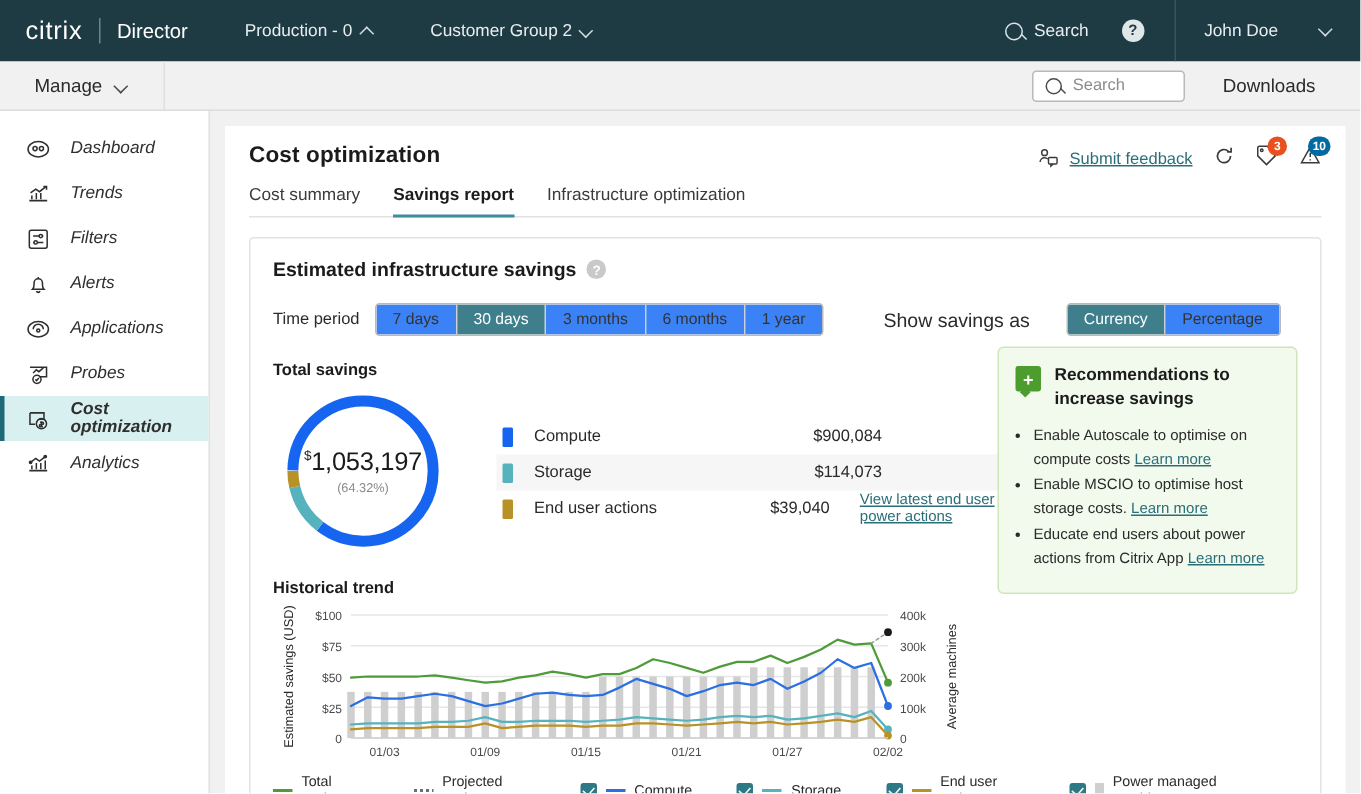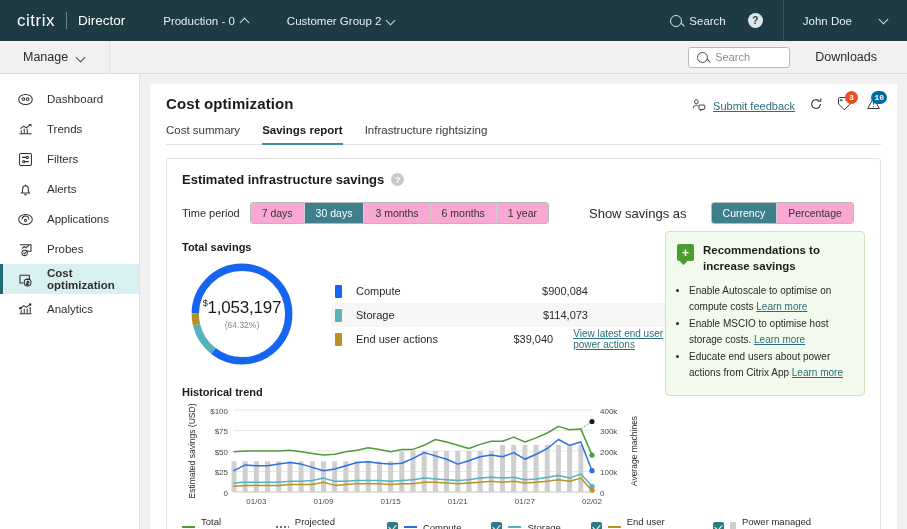--- a/index.html
+++ b/index.html
@@ -78,21 +78,21 @@
     display:flex; align-items:center; gap:7px; padding: 0 8px; font-size: 11px; color:#8c8c8c;
     margin-right: 5px;
   }
   .ico-mag-dk { width:11px; height:11px; border:1.4px solid #4b4b4b; border-radius:50%; position:relative; flex:none;}
   .ico-mag-dk::after { content:""; position:absolute; width:5px; height:1.4px; background:#4b4b4b;
     transform:rotate(45deg); right:-4px; bottom:0px; }
   .sb-downloads { font-size:12.5px; color:#2a2a2a; padding: 0 20px; cursor:pointer; }
 
   
   .body-wrap { display:flex; height: calc(529px - 41px - 33px); }
-  .sidebar { width: 140px; background:#ffffff; border-right:1px solid #e0e0e0; padding-top: 10px; flex:none; }
+  .sidebar { width: 140px; background:#ffffff; border-right:1px solid #e0e0e0; padding-top: 10px; flex:none;font-style:italic; }
   .side-item {
     height: 30px; display:flex; align-items:center; gap: 13px; padding-left: 17px;
     font-size: 11.5px; color:#2f2f2f; cursor:pointer; position: relative;
     margin-bottom: 0px;
   }
   .side-item + .side-item { margin-top: 0px; }
   .side-item.active { background:#d9f0f0; font-weight:600; }
   .side-item.active::before {
     content:""; position:absolute; left:0; top:0; bottom:0; width:3px; background:#1e6a78;
   }
@@ -114,39 +114,39 @@
   .head-right { position:absolute; right: 16px; top: 12px; display:flex; align-items:center; gap: 14px; }
   .feedback { display:flex; align-items:center; gap:7px; font-size:11px; color:#2a6e7a; cursor:pointer; }
   .feedback u { text-decoration: underline; }
   .refresh-ico { cursor:pointer; }
   .badge-ico { position:relative; cursor:pointer; }
   .badge {
     position:absolute; top:-5px; right:-6px; min-width:13px; height:13px; border-radius:7px;
     background:#e8501e; color:#fff; font-size:8px; font-weight:700; display:flex;
     align-items:center; justify-content:center; padding: 0 3px; line-height:1;
   }
-  .badge.orange { background:#0369a1;font-family:Liberation Mono, monospace; }
+  .badge.orange { background:#0369a1; }
 
   
   .card {
     margin: 13px 16px 0 16px; border:1px solid #e2e2e2; border-radius:3px;
     height: calc(100% - 66px); padding: 13px 15px 0 15px; position:relative; overflow:hidden;
   }
   .card-title { font-size: 13px; font-weight: 700; color:#1b1b1b; display:flex; align-items:center; gap:7px; }
   .qmark {
     width: 13px; height: 13px; border-radius:50%; background:#c9c9c9; color:#fff;
     font-size: 9px; font-weight:700; display:inline-flex; align-items:center; justify-content:center;
   }
   .qmark.sm { width: 11px; height: 11px; font-size: 8px; }
 
   .ctrlrow { display:flex; align-items:center; margin-top: 15px; }
   .ctrl-label { font-size: 11px; color:#2a2a2a; margin-right: 10px; }
   .seg { display:flex; border:1px solid #b9b9b9; border-radius:3px; overflow:hidden; }
   .seg div {
-    font-size: 10.5px; padding: 4px 11px; color:#333; cursor:pointer; background:#f9a8d4;
+    font-size: 10.5px; padding: 4px 11px; color:#333; cursor:pointer; background:#3b82f6;
     border-right: 1px solid #cfcfcf; white-space:nowrap;
   }
   .seg div:last-child { border-right:none; }
   .seg div.on { background:#3f7f8c; color:#fff; }
   .ctrl-label2 { font-size: 13px; color:#2a2a2a; margin: 0 24px 0 40px; }
 
   .savings-label { font-size: 11px; font-weight:700; color:#1b1b1b; margin-top: 17px; }
 
   .savings-row { display:flex; margin-top: 6px; }
   .donut-wrap { width: 110px; height:110px; position:relative; margin-left:5px; flex:none; }
@@ -349,21 +349,21 @@
 
   <div class="main">
     <div class="page">
 
       <div class="page-head">
         <div class="page-title">Cost optimization</div>
 
         <div class="tabs">
           <div class="tab">Cost summary</div>
           <div class="tab active">Savings report</div>
-          <div class="tab">Infrastructure rightsizing</div>
+          <div class="tab">Infrastructure optimization</div>
         </div>
 
         <div class="head-right">
           <div class="feedback">
             <span>
               <svg viewBox="0 0 16 16" width="14" height="14" fill="none" stroke="#3a3a3a" stroke-width="1.1">
                 <circle cx="5" cy="4.3" r="2.2"></circle>
                   <path d="M1.6 11.5c0-2 1.6-3.3 3.4-3.3 1 0 1.9.4 2.5 1"></path>
                 <rect x="8" y="8" width="6.5" height="5" rx=".8"></rect>
                   <path d="M9.8 13v1.6l1.8-1.6"></path>

